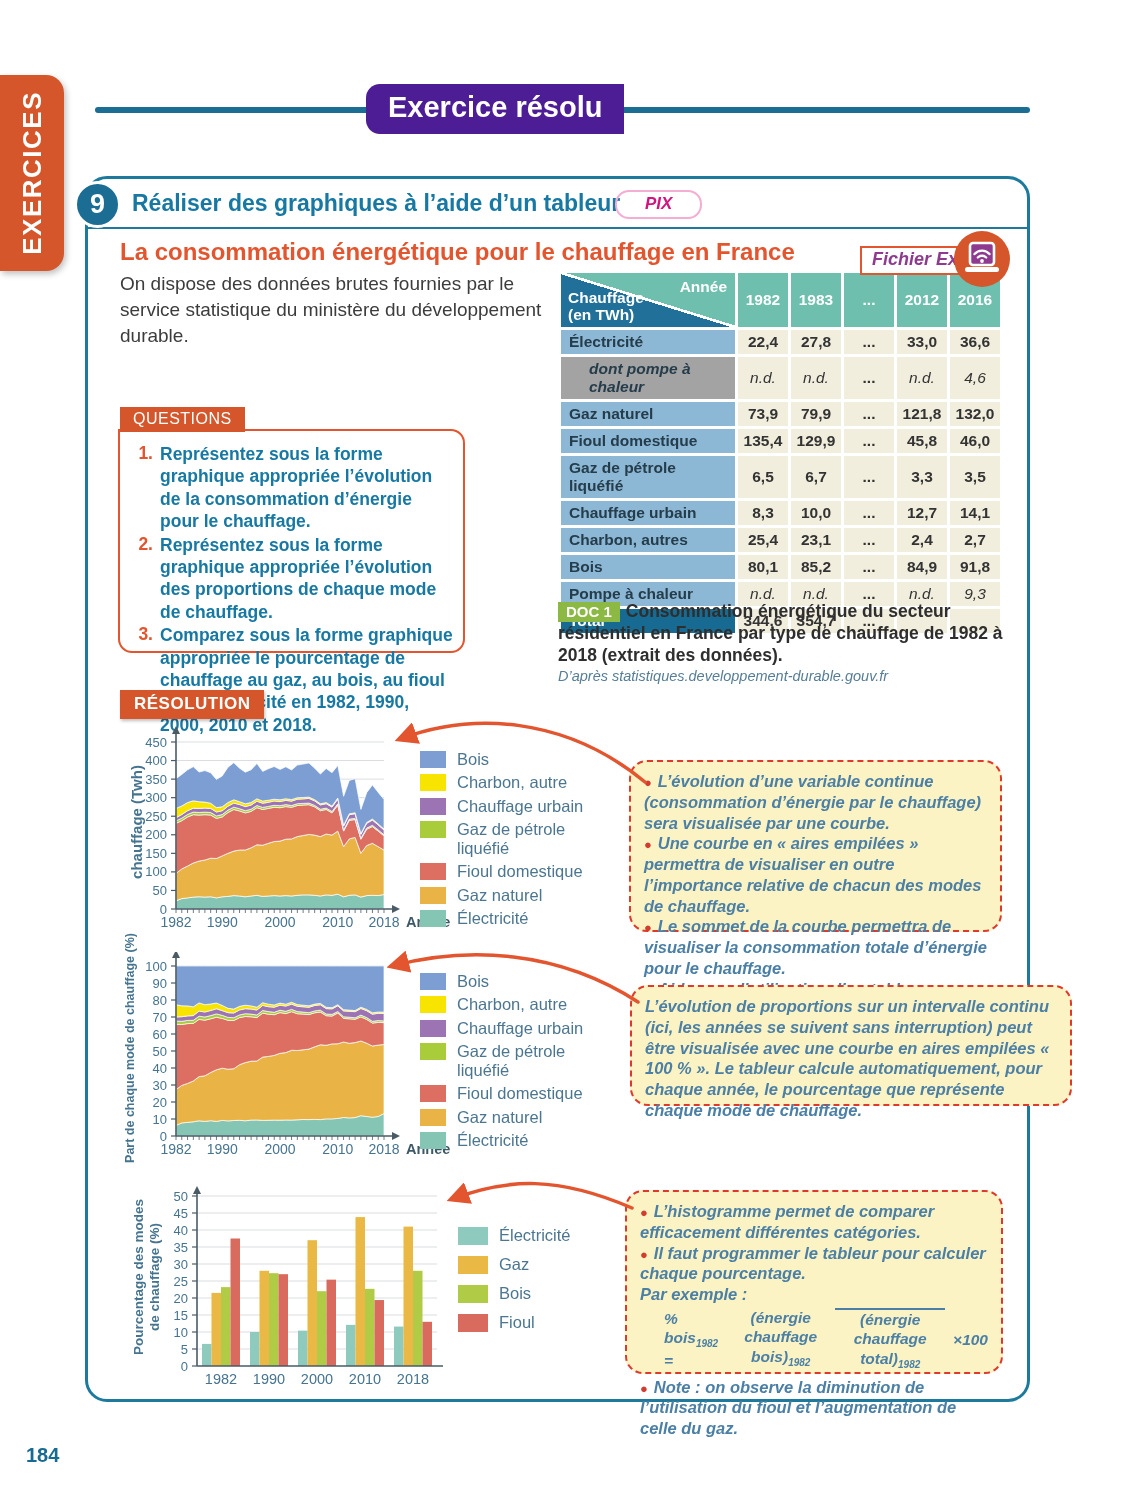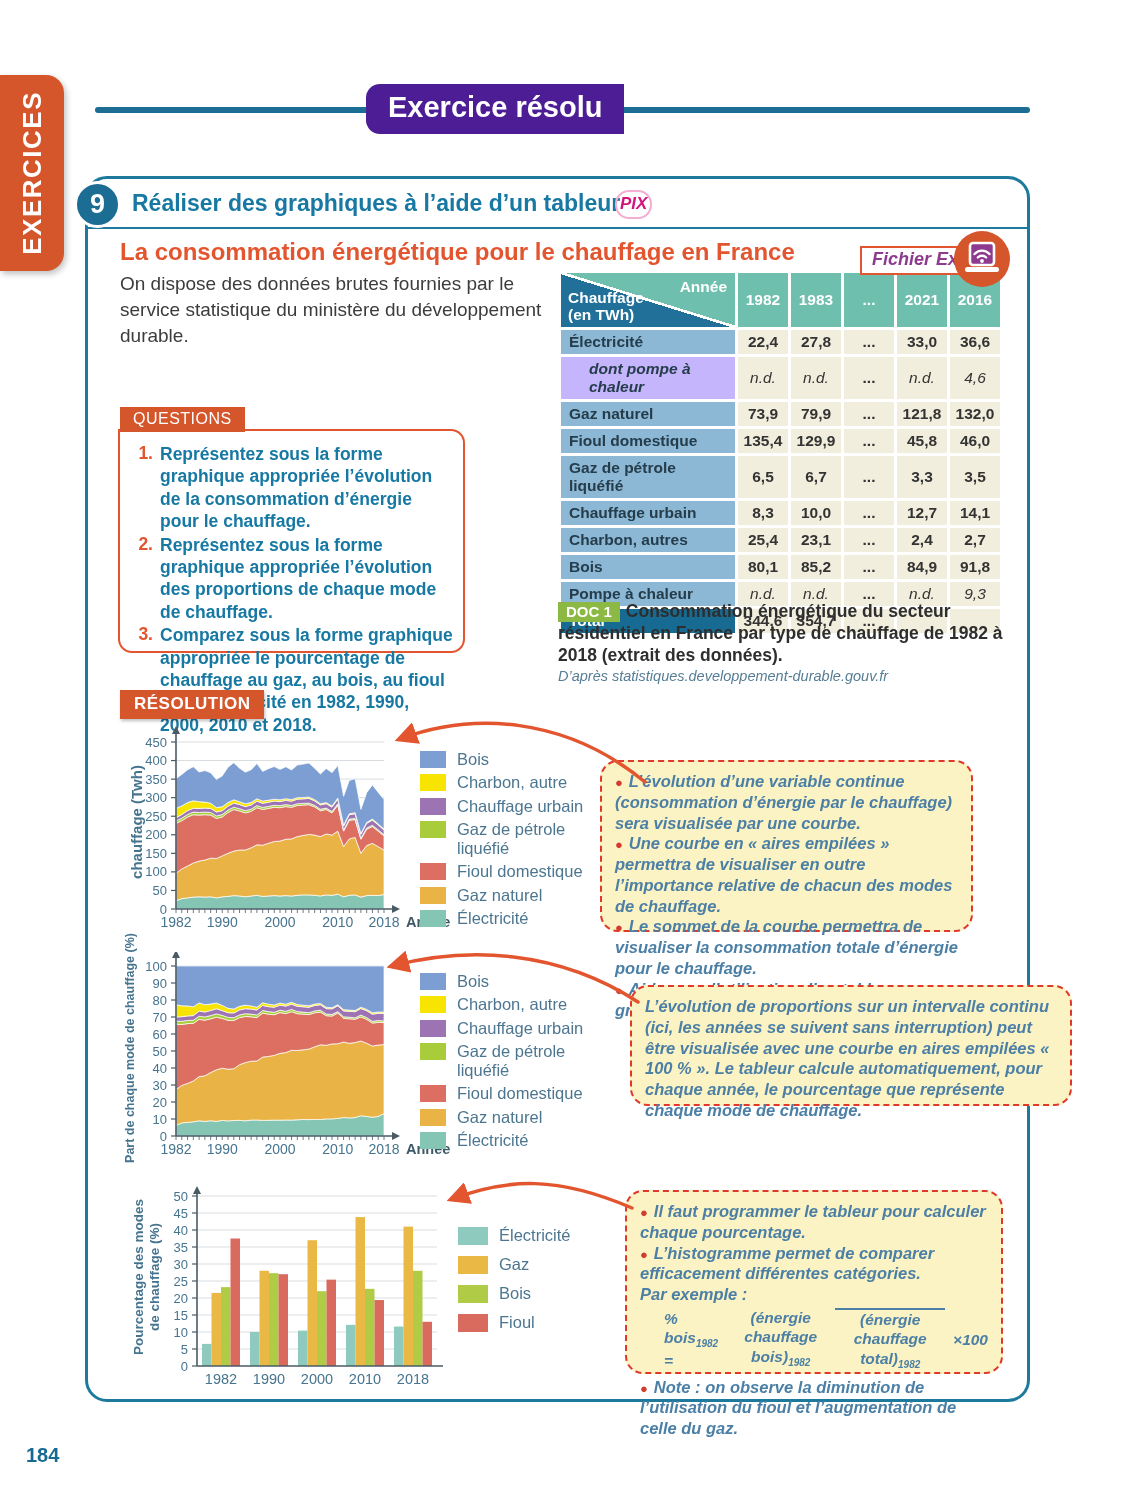--- a/index.html
+++ b/index.html
@@ -19,38 +19,38 @@
   .pill-blue { background:#4c1d95; border-radius:14px 0 0 14px; }
   .pill-orange { background:#d4562a; border-radius:0 14px 14px 0; }
 
   
   .main-box { position:absolute; left:85px; top:176px; width:945px; height:1226px; border:3px solid #1d7a9c; border-radius:22px; background:#fff; }
   .title-rule { position:absolute; left:88px; top:227px; width:939px; height:2px; background:#1d7a9c; }
   .num-circle { position:absolute; left:74px; top:181px; width:47px; height:47px; background:#1b6d93; border:3px solid #fff;
     border-radius:50%; color:#fff; font-weight:bold; font-size:27px; display:flex; align-items:center; justify-content:center; z-index:4;}
   .ex-title { position:absolute; left:132px; top:190px; color:#1779a3; font-weight:bold; font-size:23px; }
   .pix { position:absolute; left:615px; top:190px; border:2px solid #f3aed2; border-radius:14px; color:#d4147e;
-    font-weight:bold; font-style:italic; font-size:17px; padding:2px 3px 3px; }
+    font-weight:bold; font-style:italic; font-size:17px; padding:2px 28px 3px; }
   .lesson-title { position:absolute; left:120px; top:238px; color:#e2552e; font-weight:bold; font-size:24px; }
   .excel-badge { position:absolute; left:860px; top:246px; border:2px solid #e2552e; background:#fff; color:#8e3a8e;
     font-weight:bold; font-style:italic; font-size:18px; padding:1px 10px 3px; z-index:5; }
   .excel-icon { position:absolute; left:953px; top:230px; z-index:6; }
   .intro { position:absolute; left:120px; top:271px; width:434px; font-size:19px; color:#3c3c3c; line-height:1.37; }
   .intro p { margin:0; }
 
   
   .doc-table { position:absolute; left:558px; top:270px; border-collapse:separate; border-spacing:3px; }
   .doc-table td { font-size:15.5px; }
   .corner { width:174px; height:54px; position:relative; padding:0;
     background:linear-gradient(to top right, #20709a 48.8%, #ffffff 48.8% 51.4%, #6fbfae 51.4%); }
   .corner .c-top { position:absolute; top:5px; right:8px; color:#fff; font-weight:bold; }
   .corner .c-bot { position:absolute; bottom:4px; left:7px; color:#fff; font-weight:bold; width:100px; line-height:1.1; }
   .yhead { width:50px; background:#6fbfae; color:#fff; font-weight:bold; text-align:center; font-size:16px; }
   .rlabel { background:#8cb8d6; color:#253c4a; font-weight:bold; padding:3px 4px 3px 8px; height:24px; }
-  .rlabel.sub { background:#c4b5fd; font-style:italic; padding-left:28px; }
+  .rlabel.sub { background:#a3a3a3; font-style:italic; padding-left:28px; }
   .rlabel.total { background:#176b92; color:#fff; }
   .val { background:#f1eedd; text-align:center; color:#333; font-weight:bold; }
   .val.it { font-style:italic; font-weight:normal; }
 
   .doc-cap { position:absolute; left:558px; top:601px; width:452px; font-size:17.5px; color:#2e2e2e; font-weight:bold; line-height:1.25; }
   .doc-badge { background:#8bb944; color:#fff; font-weight:bold; font-size:15px; padding:1px 8px 2px; margin-right:6px; }
   .doc-src { position:absolute; left:558px; top:668px; font-size:14.5px; font-style:italic; color:#567d95; }
 
   
   .q-badge { position:absolute; left:120px; top:407px; background:#d4562a; color:#fff; font-weight:normal; font-size:16px;
@@ -126,21 +126,21 @@
   <table class="doc-table">
     <thead>
       <tr>
         <td class="corner">
           <span class="c-top">Année</span>
           <span class="c-bot">Chauffage (en TWh)</span>
         </td>
         <td class="yhead">1982</td>
         <td class="yhead">1983</td>
         <td class="yhead">...</td>
-        <td class="yhead">2021</td>
+        <td class="yhead">2012</td>
         <td class="yhead">2016</td>
       </tr>
     </thead>
     <tbody>
         <tr>
           <td class="rlabel ">Électricité</td>
           <td class="val">22,4</td>
           <td class="val">27,8</td>
           <td class="val">...</td>
           <td class="val">33,0</td>
@@ -560,37 +560,37 @@
       <div class="lg-item">
         <span class="lg-sw" style="background: rgb(176, 204, 71);"></span>
         <span class="lg-tx">Bois</span>
       </div>
       <div class="lg-item">
         <span class="lg-sw" style="background: rgb(217, 106, 94);"></span>
         <span class="lg-tx">Fioul</span>
       </div>
     </div>
 
-  <div class="callout" style="left:600px; top:760px; width:373px; height:172px;">
+  <div class="callout" style="left:629px; top:760px; width:373px; height:172px;">
     <div>
         <p><span class="bullet">●</span>L’évolution d’une variable continue (consommation d’énergie par le chauffage) sera visualisée par une courbe.</p>
         <p><span class="bullet">●</span>Une courbe en « aires empilées » permettra de visualiser en outre l’importance relative de chacun des modes de chauffage.</p>
         <p><span class="bullet">●</span>Le sommet de la courbe permettra de visualiser la consommation totale d’énergie pour le chauffage.</p>
         <p><span class="bullet">●</span>Aide pour l’utilisation d’un tableur grapheur p. 318.</p>
       </div>
   </div>
   <div class="callout" style="left:630px; top:985px; width:442px; height:121px;">
     <div>
         <p>L’évolution de proportions sur un intervalle continu (ici, les années se suivent sans interruption) peut être visualisée avec une courbe en aires empilées « 100 % ». Le tableur calcule automatiquement, pour chaque année, le pourcentage que représente chaque mode de chauffage.</p>
       </div>
   </div>
   <div class="callout" style="left:625px; top:1190px; width:378px; height:184px;">
     <div>
+        <p><span class="bullet">●</span>L’histogramme permet de comparer efficacement différentes catégories.</p>
         <p><span class="bullet">●</span>Il faut programmer le tableur pour calculer chaque pourcentage.</p>
-        <p><span class="bullet">●</span>L’histogramme permet de comparer efficacement différentes catégories.</p>
         <p>Par exemple :</p>
       </div>
     <div class="formula">
       <span><span>% bois</span><sub>1982</sub><span> = </span></span>
       <span class="frac">
         <span class="num"><span>(énergie chauffage bois)</span><sub>1982</sub></span>
         <span class="den"><span>(énergie chauffage total)</span><sub>1982</sub></span>
       </span>
       <span>×100</span>
     </div>

